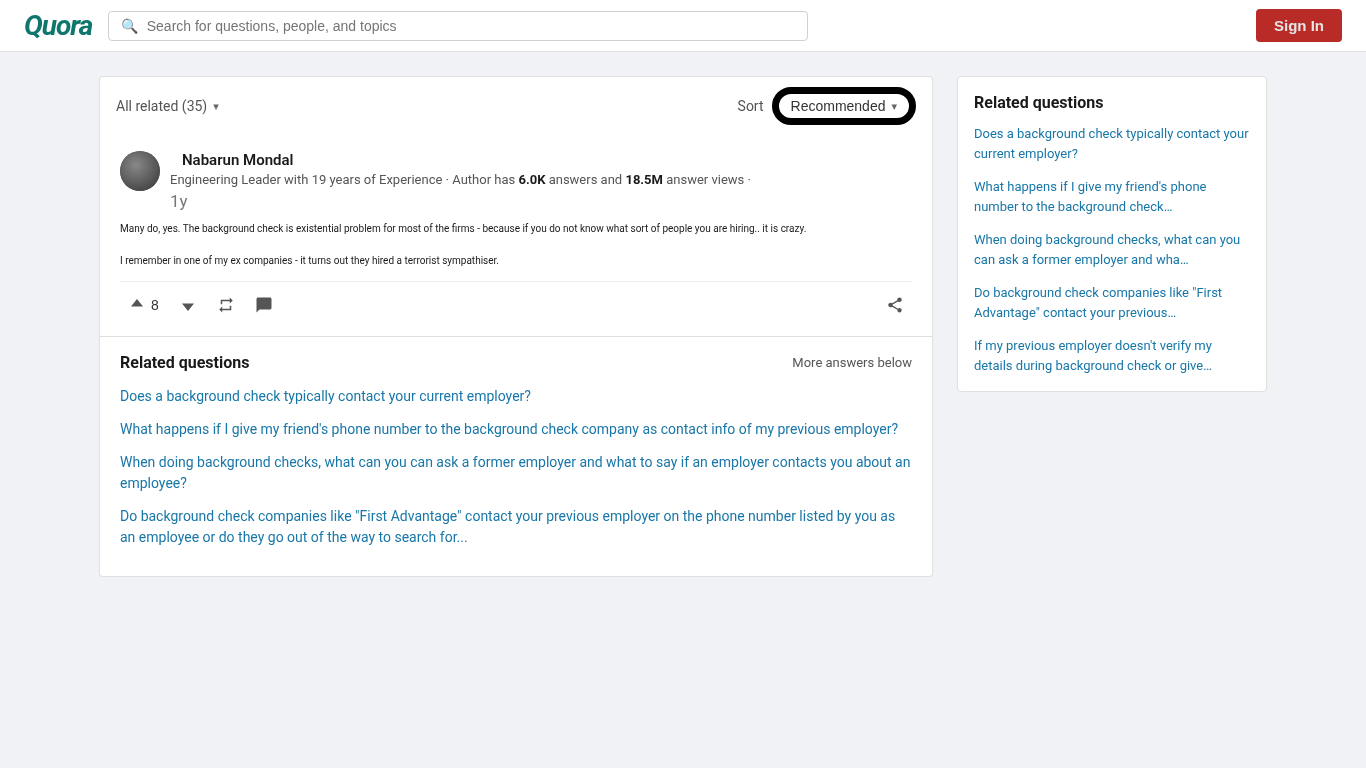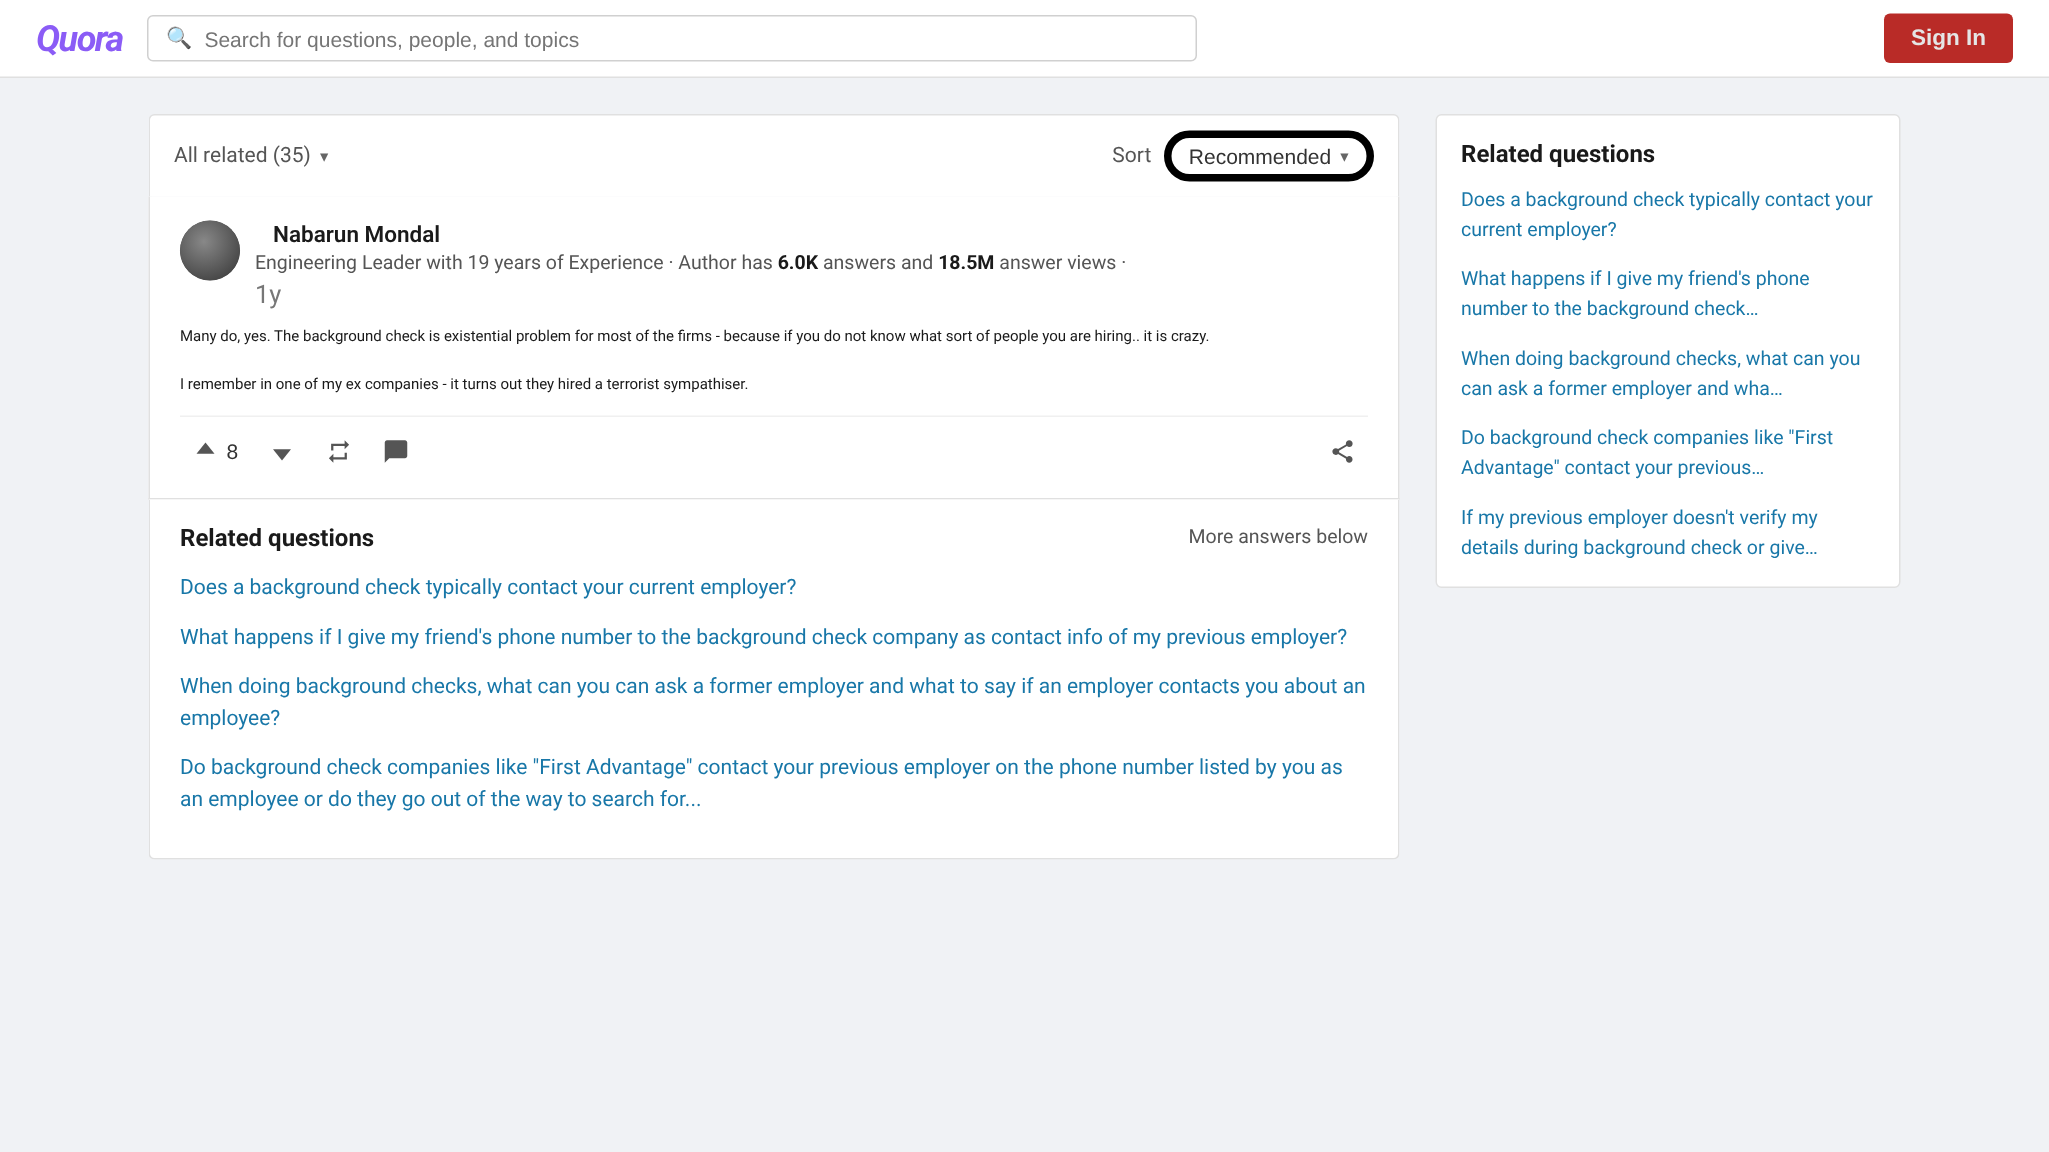--- a/index.html
+++ b/index.html
@@ -12,23 +12,23 @@
       padding: 0 24px;
       height: 52px;
       display: flex;
       align-items: center;
       gap: 16px;
       position: sticky;
       top: 0;
       z-index: 100;
     }
     .logo {
-      font-size: 24px;
+      font-size: 28px;
       font-weight: 700;
-      color: #8b5cf6;
+      color: #0f766e;
       font-style: italic;
       letter-spacing: -1px;
       text-decoration: none;
       flex-shrink: 0;
     }
     .search-bar {
       flex: 1;
       max-width: 700px;
       display: flex;
       align-items: center;
@@ -116,21 +116,21 @@
     .sort-section {
       display: flex;
       align-items: center;
       gap: 8px;
     }
     .sort-label { font-size: 14px; color: #555; }
     .sort-btn {
       display: flex;
       align-items: center;
       gap: 6px;
-      border: 5px solid #000000;
+      border: 7px solid #000000;
       border-radius: 20px;
       padding: 4px 12px;
       font-size: 14px;
       background: #fff;
       cursor: pointer;
       color: #333;
     }
 
     
     .answer-card {

